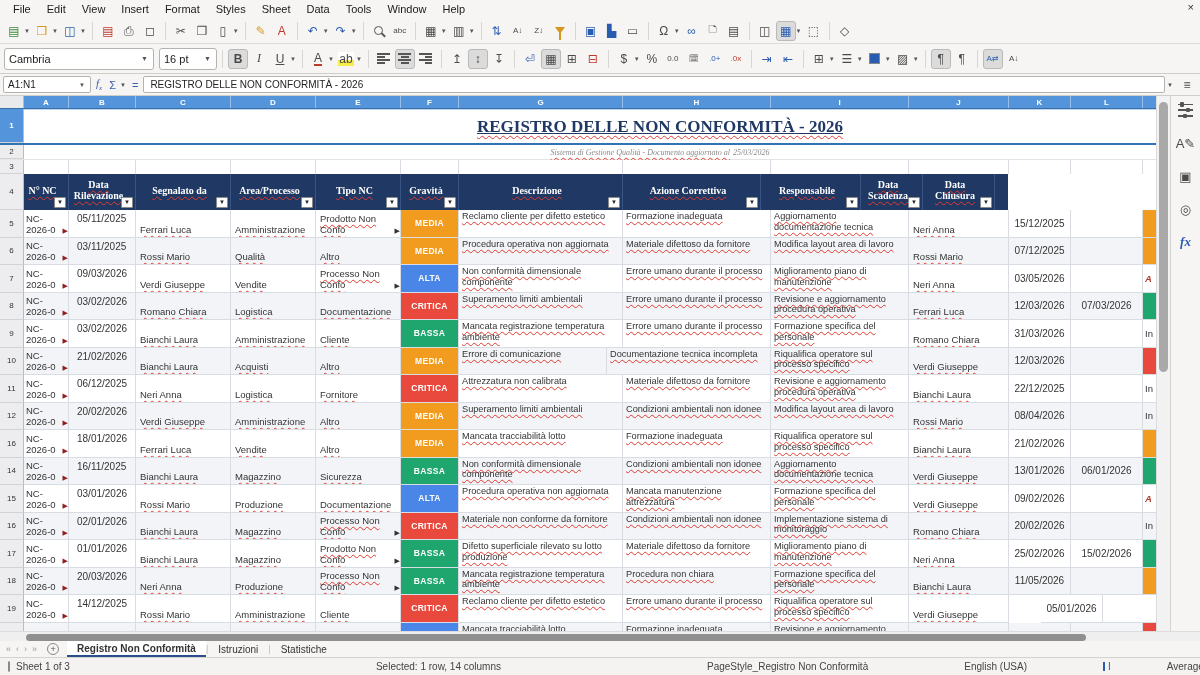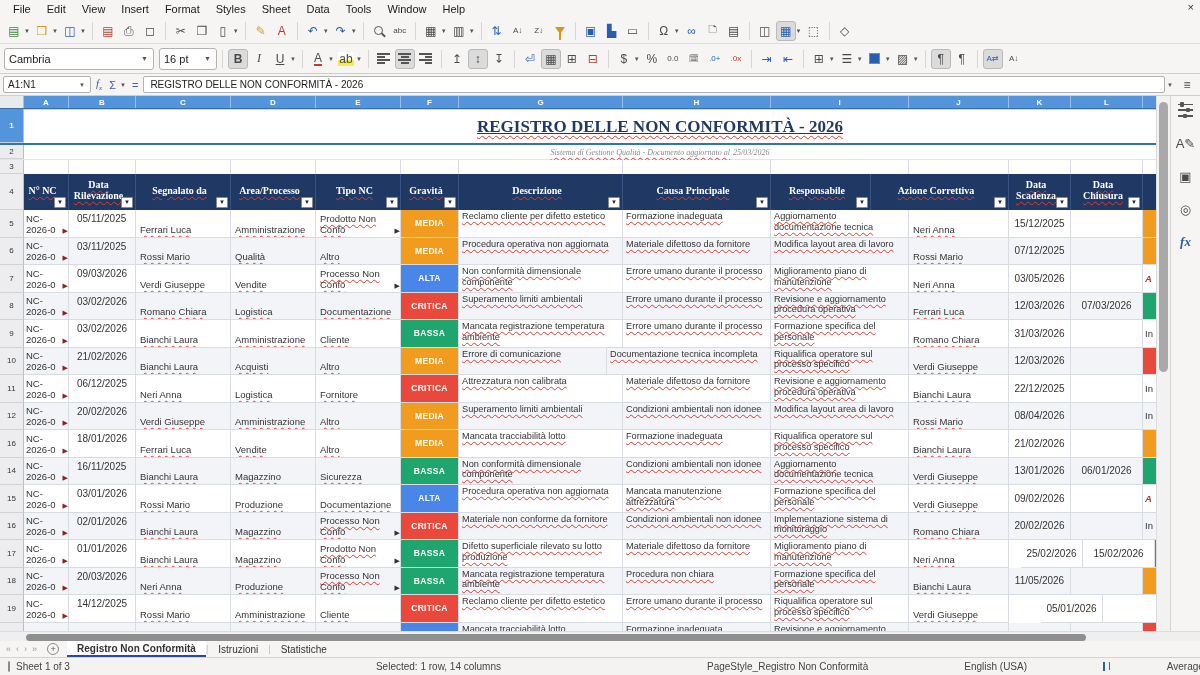--- a/index.html
+++ b/index.html
@@ -365,32 +365,28 @@
           <span class="flt">▼</span>
         </div>
         <div class="hcell" style="width: 58px;">
           <span class="t">Gravità</span>
           <span class="flt">▼</span>
         </div>
         <div class="hcell" style="width: 164px;">
           <span class="t">Descrizione</span>
           <span class="flt">▼</span>
         </div>
-        <div class="hcell" style="width: 148px;">
-          <span class="t">Causa Principale</span>
+        <div class="hcell" style="width: 138px;">
+          <span class="t">Azione Correttiva</span>
           <span class="flt">▼</span>
         </div>
         <div class="hcell" style="width: 100px;">
           <span class="t">Responsabile</span>
           <span class="flt">▼</span>
         </div>
-        <div class="hcell" style="width: 138px;">
-          <span class="t">Azione Correttiva</span>
-          <span class="flt">▼</span>
-        </div>
         <div class="hcell" style="width: 62px;">
           <span class="t">Data Scadenza</span>
           <span class="flt">▼</span>
         </div>
         <div class="hcell" style="width: 72px;">
           <span class="t">Data Chiusura</span>
           <span class="flt">▼</span>
         </div>
         <div class="hcell" style="width: 13px; border-right: none;"></div>
       </div>
@@ -930,21 +926,21 @@
           </div>
           <div class="cell c-h sq" style="width: 148px;">
             <span class="t">Materiale difettoso da fornitore</span>
           </div>
           <div class="cell c-i sq" style="width: 138px;">
             <span class="t">Miglioramento piano di manutenzione</span>
           </div>
           <div class="cell c-j sq" style="width: 100px;">
             <span class="t">Neri Anna</span>
           </div>
-          <div class="cell c-k" style="width: 62px; margin-left: 12px;">
+          <div class="cell c-k" style="width: 62px;">
             <span class="t">25/02/2026</span>
           </div>
           <div class="cell c-l" style="width: 72px;">
             <span class="t">15/02/2026</span>
           </div>
           <div class="cell c-m" style="width: 13px; background: rgb(31, 165, 110);"></div>
         </div>
         <div class="drow band">
           <div class="rowhead">18</div>
           <div class="cell c-a" style="width: 45px;">

